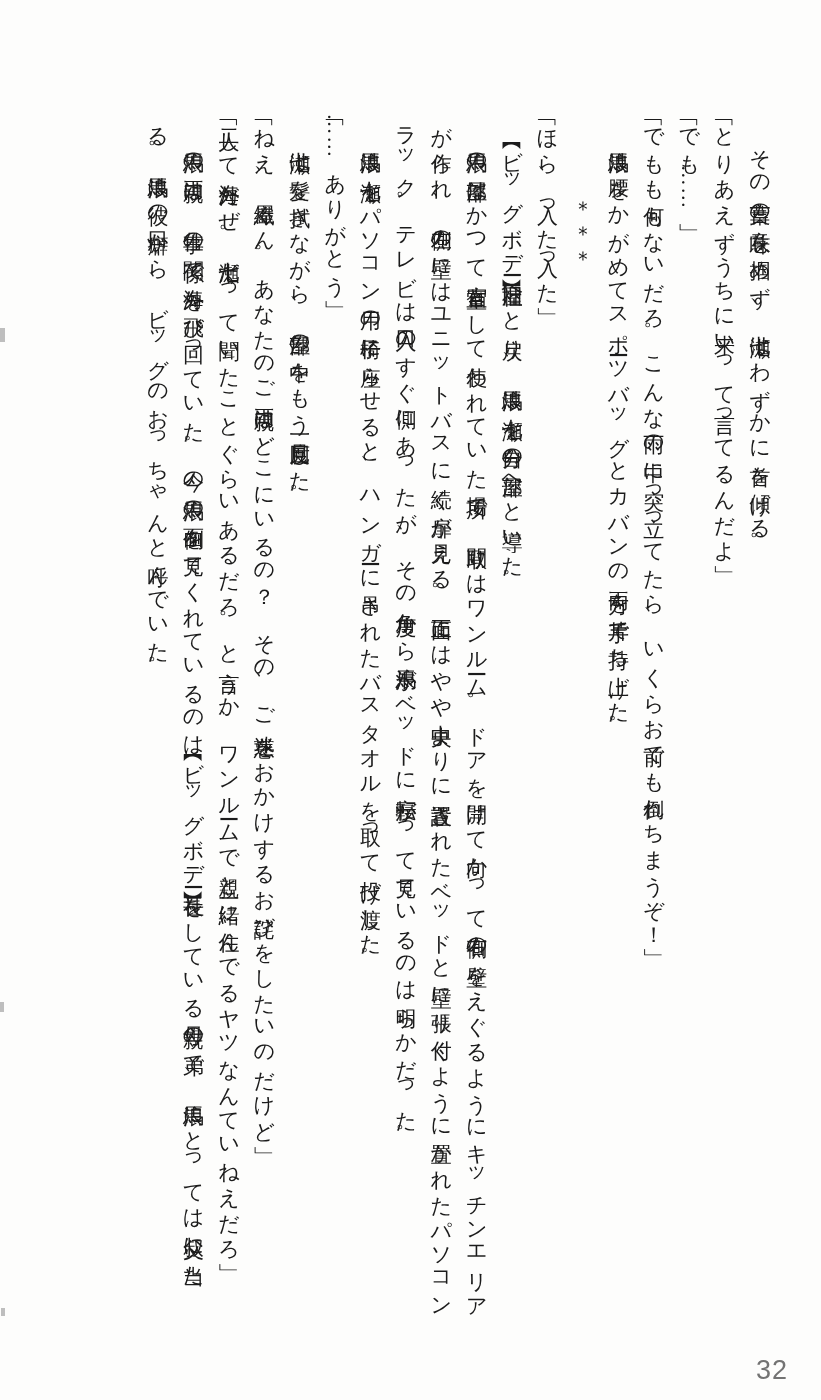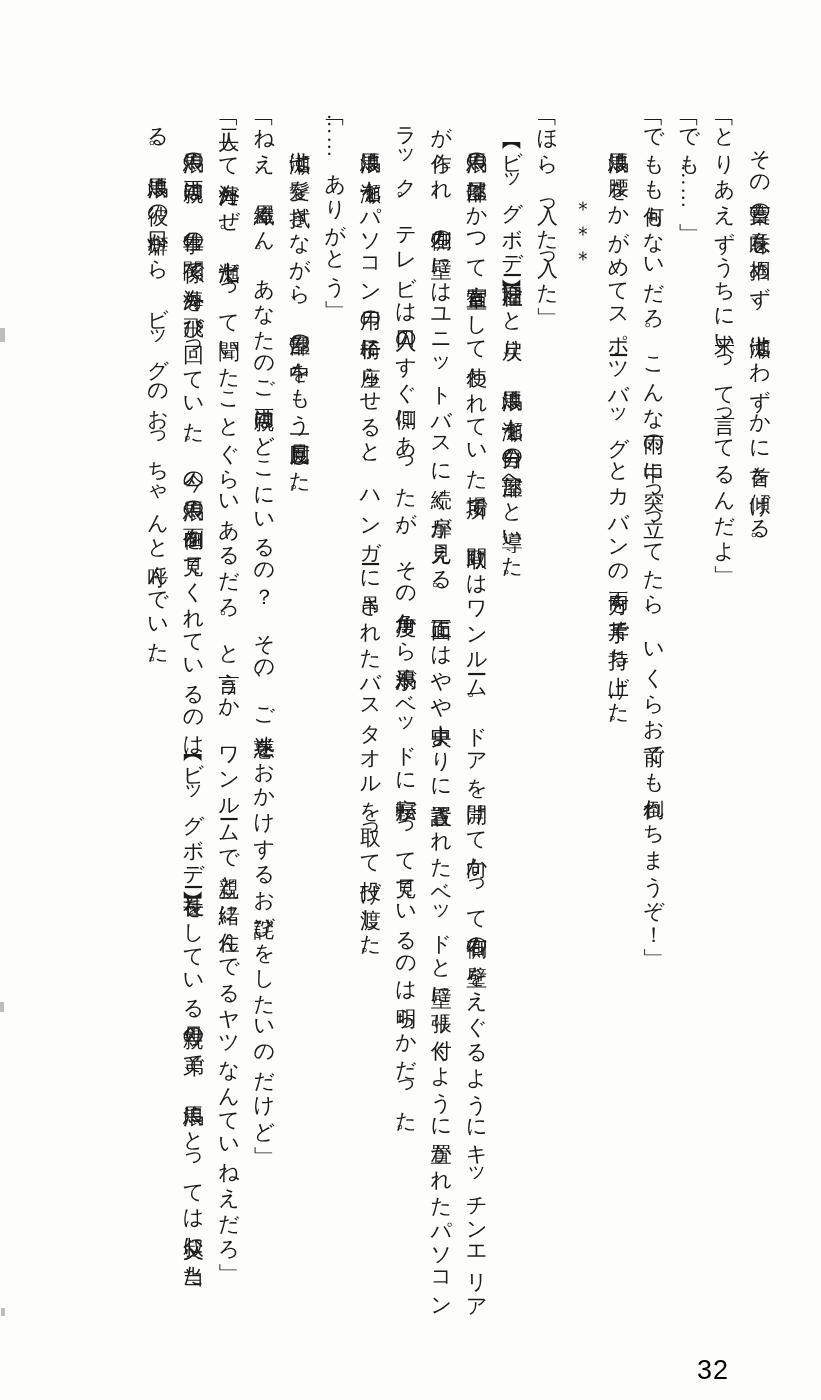--- a/index.html
+++ b/index.html
@@ -39,26 +39,26 @@
   }
   .para.narrative {
     text-indent: 23px; 
   }
   .para.separator {
     text-indent: 75px; 
     letter-spacing: 4px;
   }
   .page-number {
     position: absolute;
-    left: 697px;
+    left: 756px;
     top: 1355px;
     font-family: "Liberation Sans", "DejaVu Sans", sans-serif;
     font-size: 27px;
     letter-spacing: 1px;
-    color: #000000;
+    color: #737373;
   }
   
   .speck {
     position: absolute;
     background: #8a8a8a;
     opacity: 0.55;
   }
   .speck.s1 { left: 0; top: 328px; width: 5px; height: 14px; }
   .speck.s2 { left: 0; top: 1002px; width: 4px; height: 10px; }
   .speck.s3 { left: 1px; top: 1308px; width: 4px; height: 8px; }

